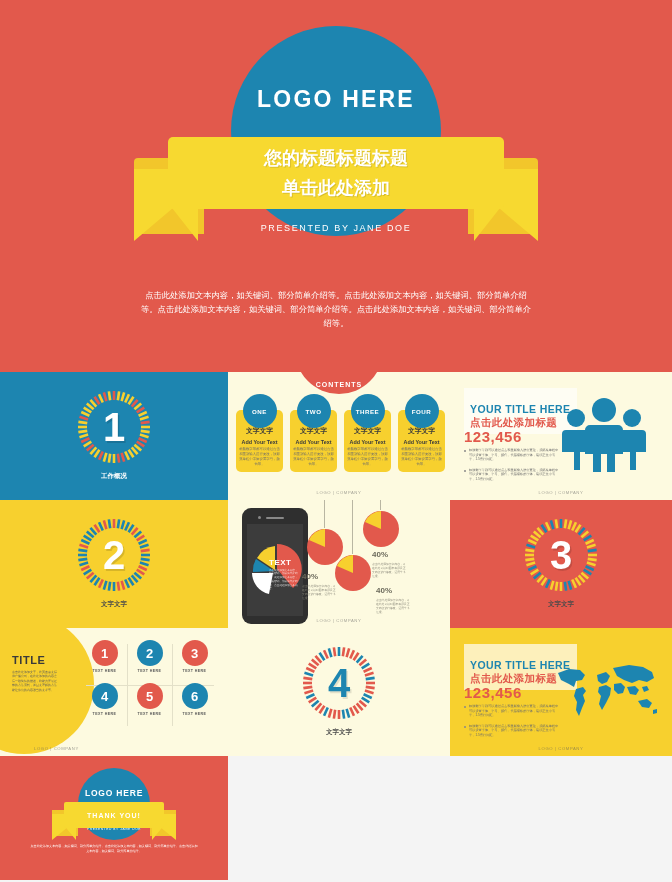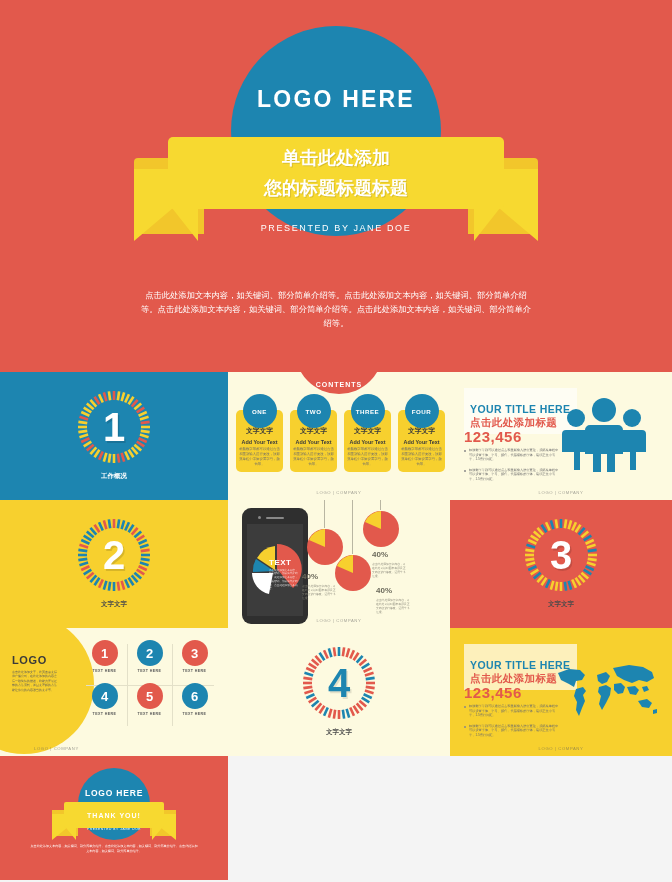--- a/index.html
+++ b/index.html
@@ -292,22 +292,22 @@
   <div class="hero-logo">LOGO HERE</div>
   <div class="hero-presented">PRESENTED BY JANE DOE</div>
 
   <div class="ribbon">
     <div class="ribbon-tail l"></div>
     <div class="ribbon-tail r"></div>
     <div class="ribbon-wing l"></div>
     <div class="ribbon-wing r"></div>
     <div class="ribbon-band"></div>
     <div class="ribbon-text">
+      <div>您的标题标题标题</div>
       <div>单击此处添加</div>
-      <div>您的标题标题标题</div>
     </div>
   </div>
 
   <div class="hero-body">点击此处添加文本内容，如关键词、部分简单介绍等。点击此处添加文本内容，如关键词、部分简单介绍等。点击此处添加文本内容，如关键词、部分简单介绍等。点击此处添加文本内容，如关键词、部分简单介绍等。</div>
 </div>
 
 <div class="grid">
 
   <div class="row">
 
@@ -591,21 +591,21 @@
         <div class="num">3</div>
       </div>
       <div class="dial-caption cap-dark">文字文字</div>
     </div>
   </div>
 
   <div class="row">
 
     <div class="panel p-cream w-left h1">
       <div class="title-disc"></div>
-      <div class="title-word">LOGO</div>
+      <div class="title-word">TITLE</div>
       <div class="title-desc">点击此处添加文字，此页面需要标准广播公司，在此处添加的内容之后一段简短的描述，将能力开展足够的方法流转，并且要理解的方法能让你们的内容适当的要求等。</div>
       <div class="six">
         <div class="six-divh"></div>
         <div class="six-divv1"></div>
         <div class="six-divv2"></div>
         <div class="six-row">
           <div class="six-cell">
             <div class="six-circ c-red">1</div>
             <div class="six-lbl">TEXT HERE</div>
           </div>

